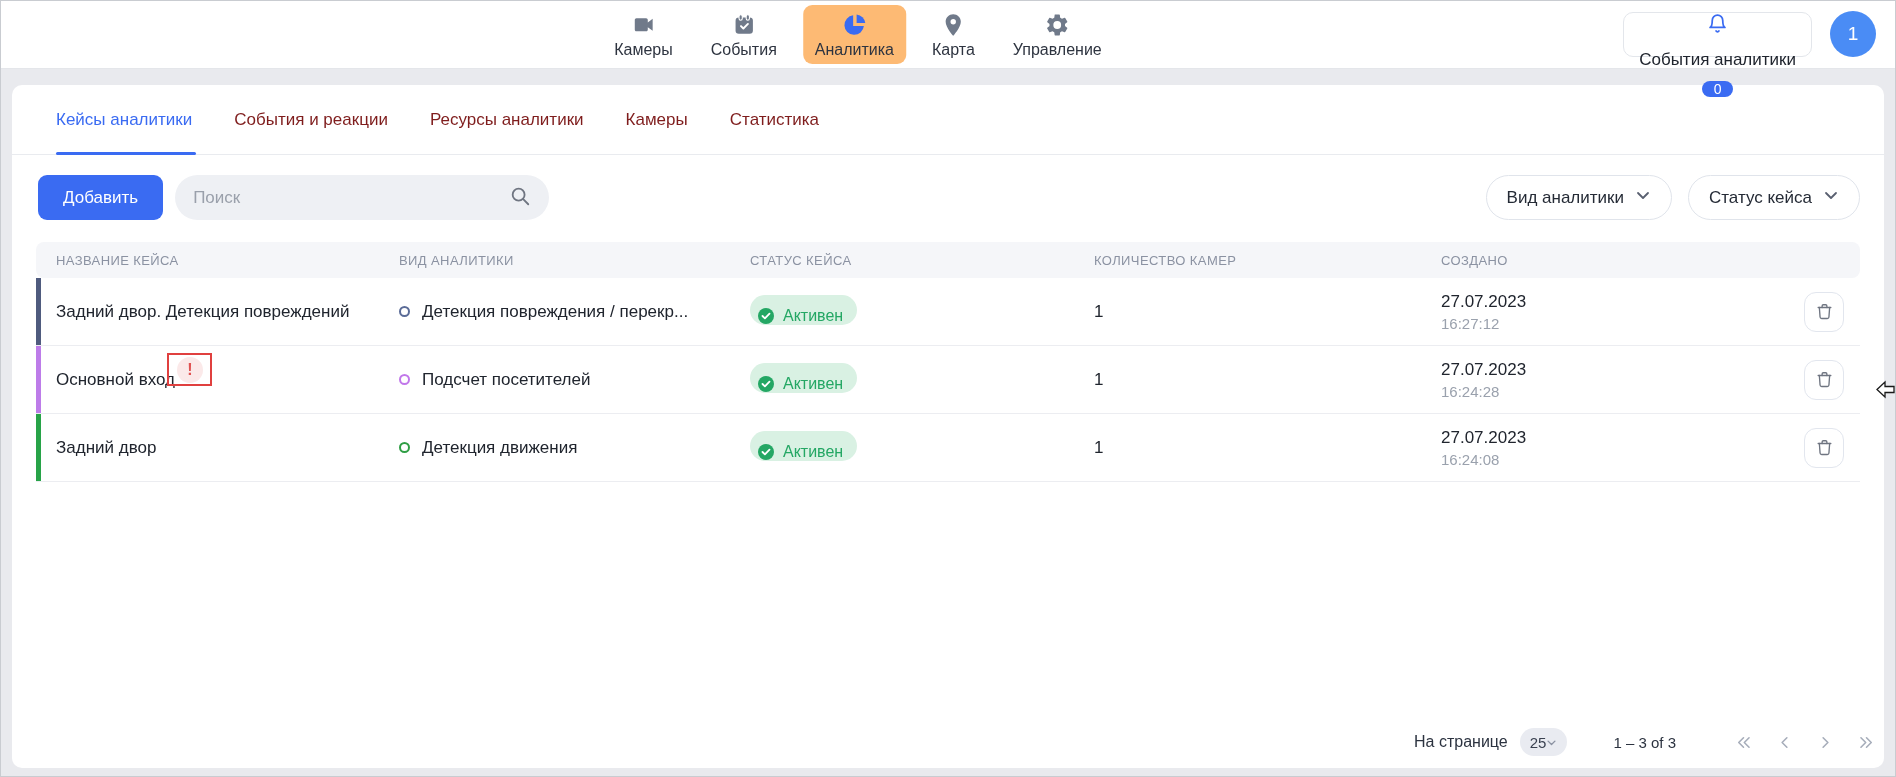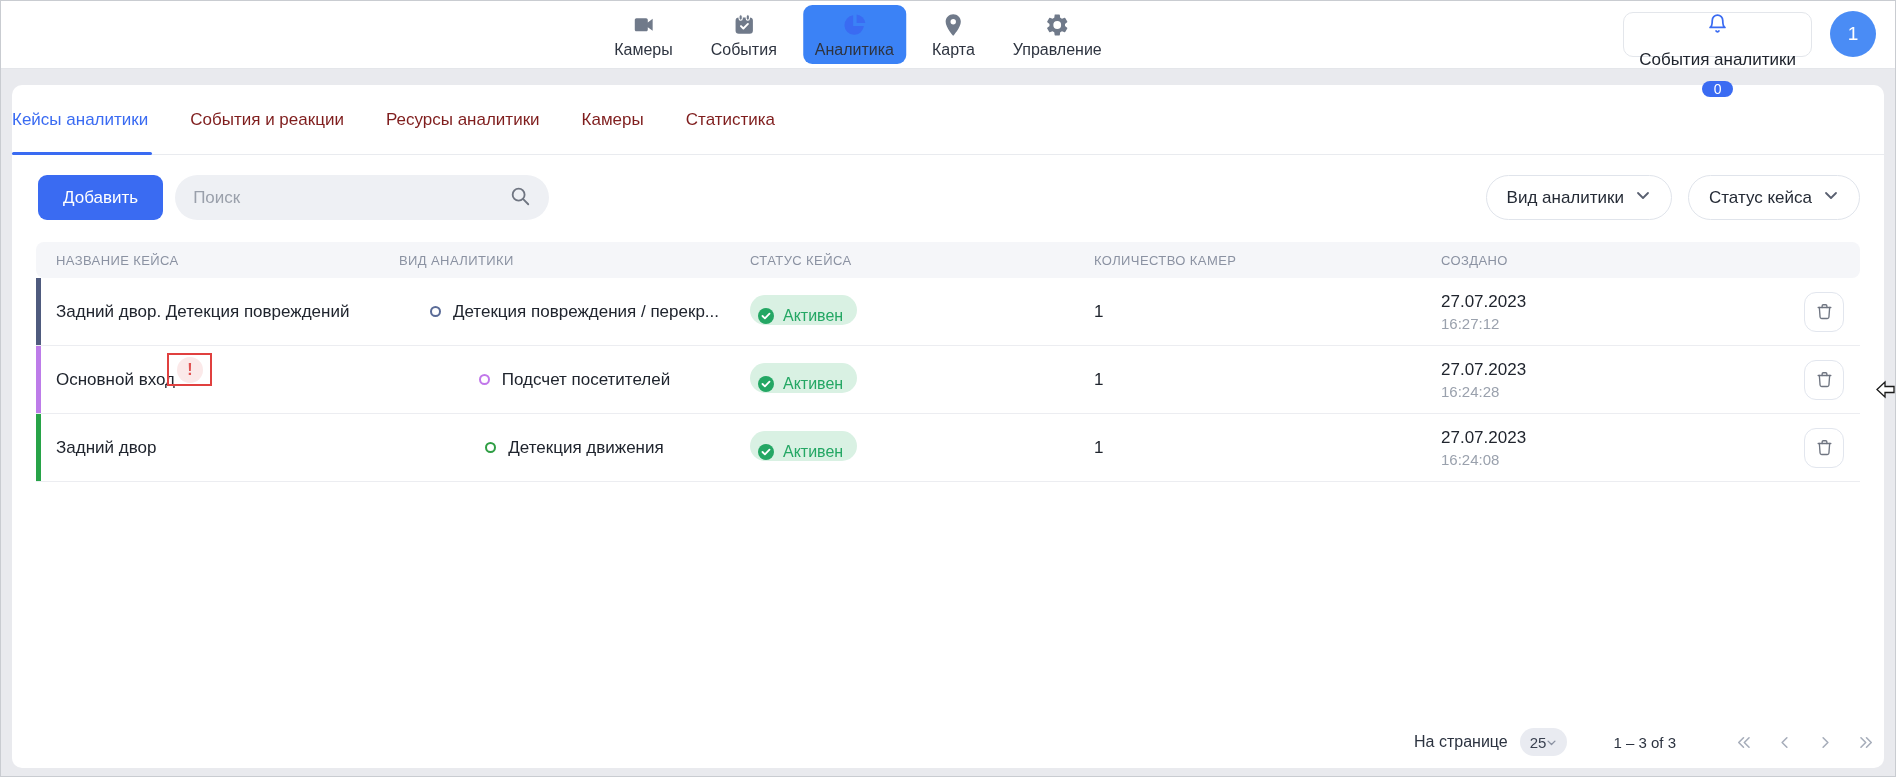--- a/index.html
+++ b/index.html
@@ -10,51 +10,51 @@
     font-family:"Liberation Sans","DejaVu Sans",sans-serif;
     overflow:hidden;
     color:#20252e;
   }
   .frame { position:absolute; inset:0; border:1px solid #c9ccd1; pointer-events:none; z-index:90; }
 
   
   .navbar { position:absolute; top:0; left:0; right:0; height:69px; background:#fff; border-bottom:1px solid #e4e6ea; z-index:5; }
   .nav-center { position:absolute; left:50%; transform:translateX(calc(-50% - 90px)); top:0; height:100%; display:flex; align-items:center; gap:14px; }
   .nav-item { display:flex; flex-direction:column; align-items:center; gap:3px; padding:7px 12px 5px; border-radius:9px; font-size:16px; color:#2e3440; cursor:pointer; }
-  .nav-item.active { background:#3b82f6; }
+  .nav-item.active { background:#fdba74; }
   .nav-item svg { display:block; }
   .events-btn { position:absolute; right:84px; top:12px; height:45px; border:1px solid #e3e6eb; border-radius:10px; background:#fff; display:flex; align-items:center; gap:11px; padding:0 15px; font-size:17px; color:#20252e; cursor:pointer;flex-direction:column; }
   .events-badge { background:#3a6bf2; color:#fff; border-radius:12px; min-width:31px; height:23px; font-size:14px; display:flex; align-items:center; justify-content:center; padding:0 9px; }
   .avatar { position:absolute; right:20px; top:11px; width:46px; height:46px; border-radius:50%; background:#4a8cf5; color:#fff; font-size:19px; display:flex; align-items:center; justify-content:center; cursor:pointer; }
 
   
   .card { position:absolute; left:12px; top:85px; width:1872px; height:683px; background:#fff; border-radius:10px; }
 
-  .tabs { display:flex; gap:42px; height:70px; border-bottom:1px solid #e9ebef; }
+  .tabs { display:flex; gap:42px; padding-left:44px; height:70px; border-bottom:1px solid #e9ebef; }
   .tab { font-size:17px; color:#7f1d1d; display:flex; align-items:center; position:relative; cursor:pointer; }
   .tab.active { color:#3a6bf2; }
   .tab.active::after { content:""; position:absolute; left:0; right:-4px; bottom:-1px; height:3px; background:#3a6bf2; border-radius:2px; }
 
   .toolbar { display:flex; align-items:center; margin:20px 24px 0 26px; }
   .btn-add { background:#3a6bf2; color:#fff; border:none; border-radius:9px; height:45px; padding:0 25px; font-size:17px; cursor:pointer; font-family:inherit; }
   .search { margin-left:12px; width:374px; height:45px; background:#eef0f4; border-radius:23px; display:flex; align-items:center; padding:0 18px; }
   .search input { flex:1; border:none; background:transparent; font-size:17px; color:#0c4a6e; outline:none; font-family:inherit; }
   .search input::placeholder { color:#9aa0ab; }
   .toolbar .spacer { flex:1; }
   .filter { height:45px; border:1px solid #e0e4eb; border-radius:23px; background:#fff; display:flex; align-items:center; gap:11px; padding:0 20px; font-size:17px; color:#252b36; cursor:pointer; margin-left:16px; }
 
   
   .table { margin:22px 24px 0; }
   .grid-cols { display:grid; grid-template-columns:363px 351px 344px 347px 295px 1fr; align-items:center; }
   .thead { background:#f5f6f9; border-radius:8px; height:36px; font-size:13px; color:#8b92a2; letter-spacing:.4px; }
   .th:first-child { padding-left:20px; }
   .row { height:68px; border-bottom:1px solid #ecedf1; position:relative; }
   .stripe { position:absolute; left:0; top:0; bottom:0; width:5px; }
   .cell-name { padding-left:20px; font-size:17px; color:#20252e; display:flex; align-items:center; }
-  .cell-type { display:flex; align-items:center; gap:12px; font-size:17px; color:#20252e;justify-content:center; }
+  .cell-type { display:flex; align-items:center; gap:12px; font-size:17px; color:#20252e; }
   .type-ring { width:11px; height:11px; border:2px solid #888; border-radius:50%; flex:0 0 auto; }
   .badge-status { display:inline-flex; align-items:flex-end; gap:8px; height:30px; border-radius:15px; background:#d9f1e3; padding:0 14px 0 7px; color:#24a764; font-size:16px; width:max-content; }
   .cell-count { font-size:17px; color:#20252e; }
   .cell-created .date { font-size:17px; color:#20252e; }
   .cell-created .time { font-size:15px; color:#9aa1ad; margin-top:3px; }
   .cell-actions { display:flex; justify-content:flex-end; padding-right:16px; }
   .btn-trash { width:40px; height:40px; border:1px solid #e2e6ee; border-radius:12px; background:#fff; display:flex; align-items:center; justify-content:center; cursor:pointer; }
 
   .warn-wrap { position:relative; margin-left:2px; transform:translateY(-10px); }
   .warn-badge { width:26px; height:26px; border-radius:50%; background:#fbe9e9; color:#e05252; font-size:16px; font-weight:bold; display:flex; align-items:center; justify-content:center; }

